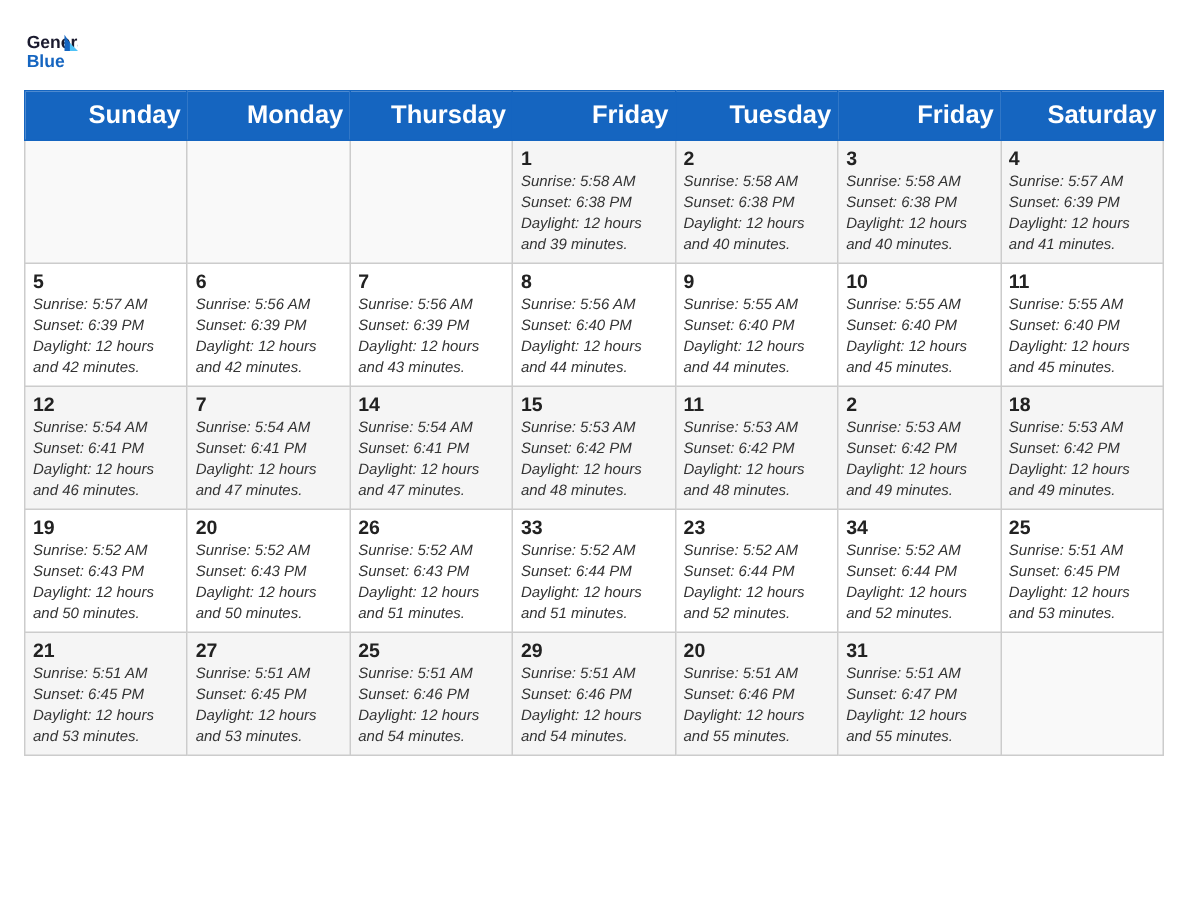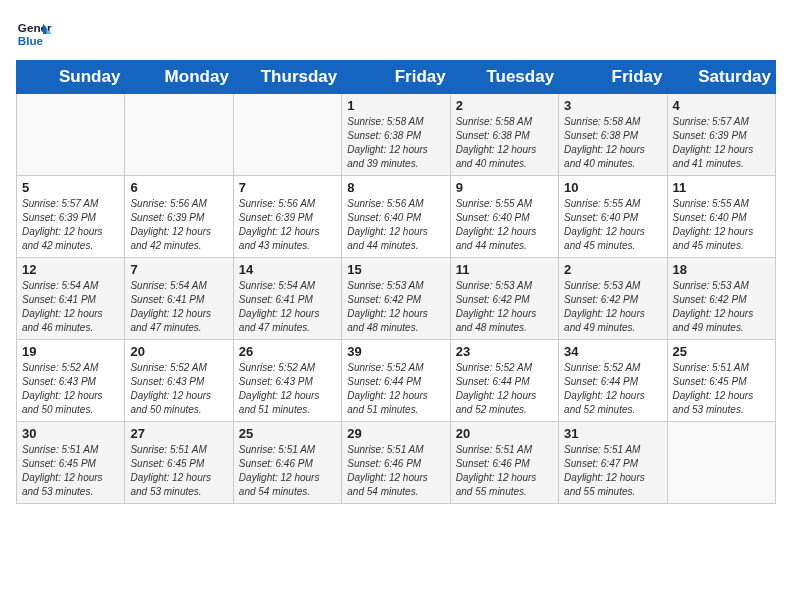--- a/index.html
+++ b/index.html
@@ -266,21 +266,21 @@
 and 50 minutes.</div>
         </td>
         <td>
           <span class="day-num">26</span>
           <div class="day-info" style="white-space: pre-line;">Sunrise: 5:52 AM
 Sunset: 6:43 PM
 Daylight: 12 hours
 and 51 minutes.</div>
         </td>
         <td>
-          <span class="day-num">39</span>
+          <span class="day-num">33</span>
           <div class="day-info" style="white-space: pre-line;">Sunrise: 5:52 AM
 Sunset: 6:44 PM
 Daylight: 12 hours
 and 51 minutes.</div>
         </td>
         <td>
           <span class="day-num">23</span>
           <div class="day-info" style="white-space: pre-line;">Sunrise: 5:52 AM
 Sunset: 6:44 PM
 Daylight: 12 hours
@@ -296,21 +296,21 @@
         <td>
           <span class="day-num">25</span>
           <div class="day-info" style="white-space: pre-line;">Sunrise: 5:51 AM
 Sunset: 6:45 PM
 Daylight: 12 hours
 and 53 minutes.</div>
         </td>
       </tr>
       <tr>
         <td>
-          <span class="day-num">30</span>
+          <span class="day-num">21</span>
           <div class="day-info" style="white-space: pre-line;">Sunrise: 5:51 AM
 Sunset: 6:45 PM
 Daylight: 12 hours
 and 53 minutes.</div>
         </td>
         <td>
           <span class="day-num">27</span>
           <div class="day-info" style="white-space: pre-line;">Sunrise: 5:51 AM
 Sunset: 6:45 PM
 Daylight: 12 hours

